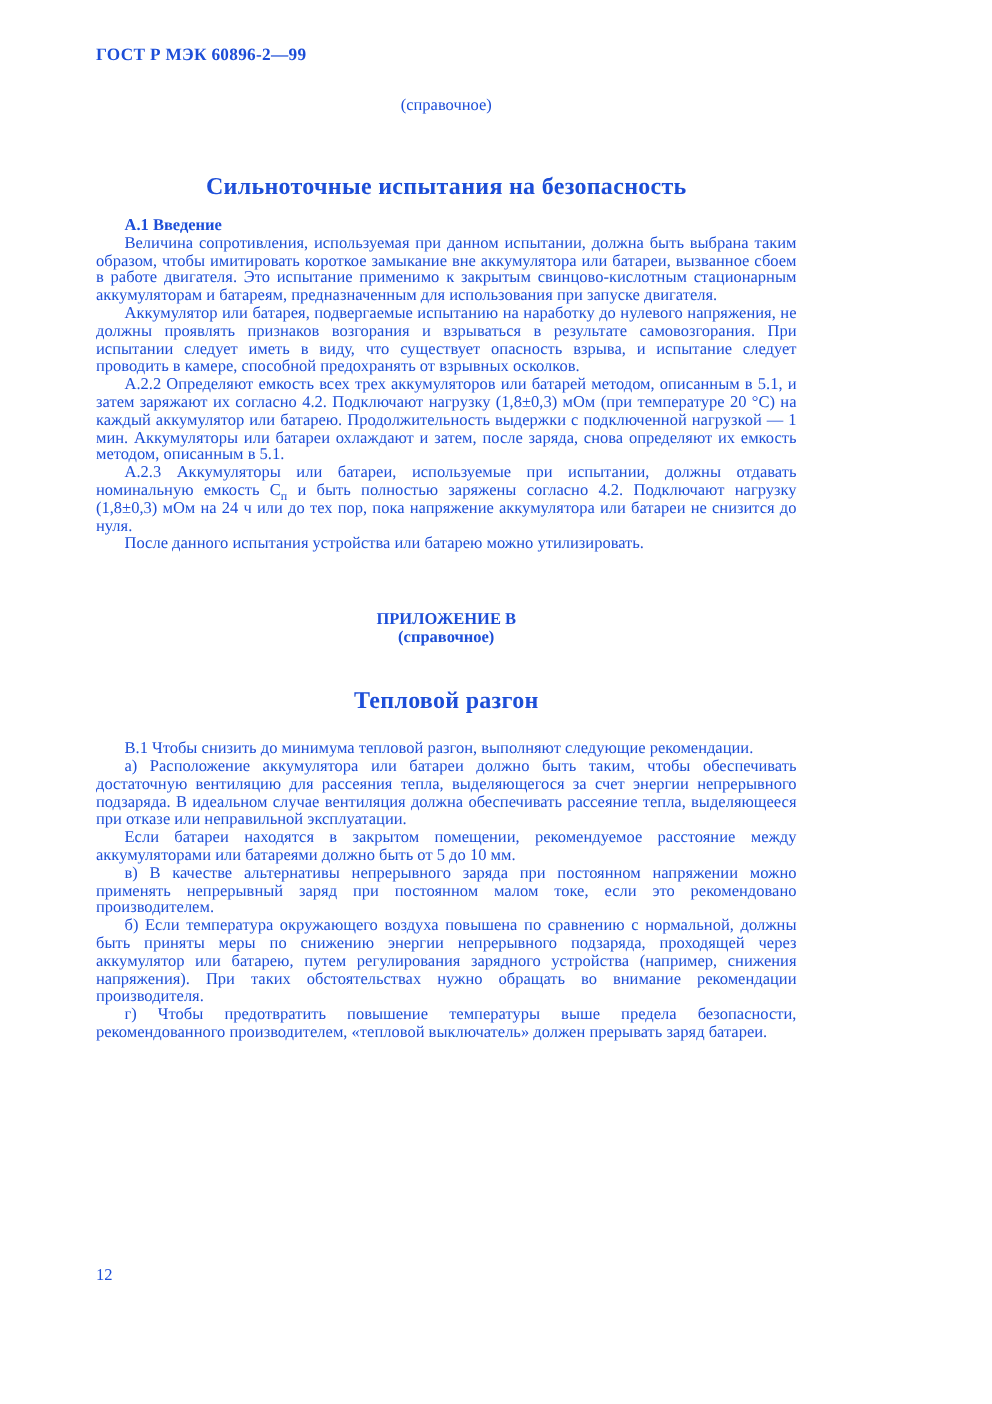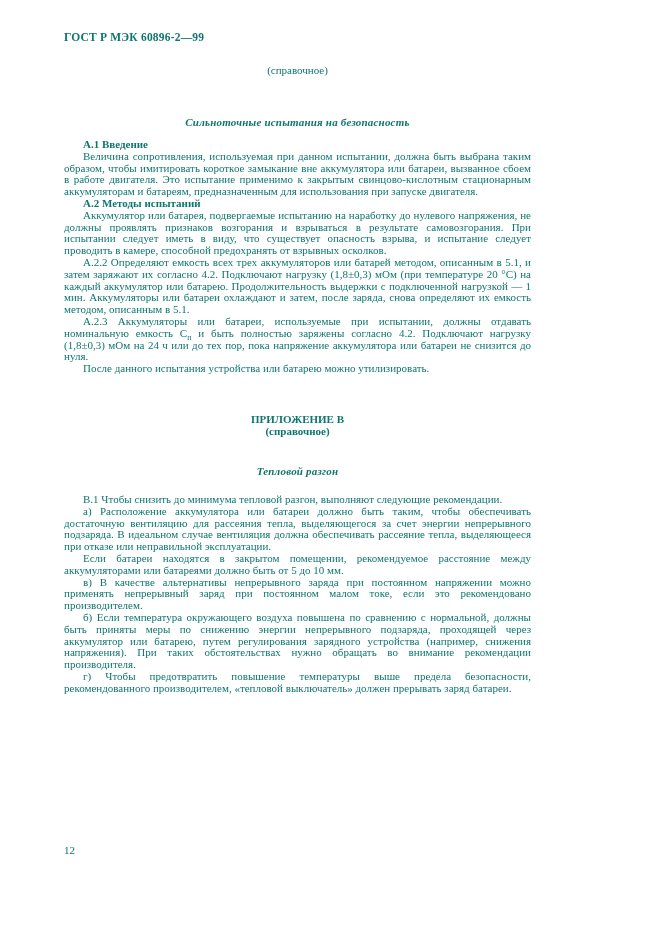--- a/index.html
+++ b/index.html
@@ -6,45 +6,44 @@
     margin: 0;
     padding: 0;
     background: #ffffff;
   }
   .page {
     position: relative;
     width: 591px;
     height: 936px;
     background: #ffffff;
     font-family: "Liberation Serif", "DejaVu Serif", serif;
-    color: #0f766e;
+    color: #1d4ed8;
     overflow: hidden;
   }
   .content {
     padding: 31px 60px 0 64px;
   }
   .doc-header {
     font-size: 11.5px;
     font-weight: bold;
     letter-spacing: 0.2px;
   }
   .appendix-label-block {
     text-align: center;
     margin-top: 21px;
     font-size: 11px;
     line-height: 12px;
   }
   .doc-title {
     text-align: center;
     font-weight: bold;
-    font-size: 11px;
+    font-size: 16px;
     margin-top: 40px;
     margin-bottom: 11px;
     letter-spacing: 0.2px;
-    font-style: italic;
   }
   .para {
     margin: 0;
     font-size: 11px;
     line-height: 11.8px;
     text-align: justify;
     text-indent: 19px;
   }
   .bold {
     font-weight: bold;
@@ -78,21 +77,20 @@
 
     <div class="appendix-label-block">
       <div>(справочное)</div>
     </div>
 
     <div class="doc-title">Сильноточные испытания на безопасность</div>
 
     <p class="para bold">А.1 Введение</p>
     <p class="para">Величина сопротивления, используемая при данном испытании, должна быть выбрана таким образом, чтобы имитировать короткое замыкание вне аккумулятора или батареи, вызванное сбоем в работе двигателя. Это испытание применимо к закрытым свинцово-кислотным стационарным аккумуляторам и батареям, предназначенным для использования при запуске двигателя.</p>
 
-    <p class="para bold">А.2 Методы испытаний</p>
     <p class="para">Аккумулятор или батарея, подвергаемые испытанию на наработку до нулевого напряжения, не должны проявлять признаков возгорания и взрываться в результате самовозгорания. При испытании следует иметь в виду, что существует опасность взрыва, и испытание следует проводить в камере, способной предохранять от взрывных осколков.</p>
     <p class="para">А.2.2 Определяют емкость всех трех аккумуляторов или батарей методом, описанным в 5.1, и затем заряжают их согласно 4.2. Подключают нагрузку (1,8±0,3) мОм (при температуре 20 °С) на каждый аккумулятор или батарею. Продолжительность выдержки с подключенной нагрузкой — 1 мин. Аккумуляторы или батареи охлаждают и затем, после заряда, снова определяют их емкость методом, описанным в 5.1.</p>
 
     <p class="para"><span>А.2.3 Аккумуляторы или батареи, используемые при испытании, должны отдавать номинальную емкость С</span><sub>п</sub><span> и быть полностью заряжены согласно 4.2. Подключают нагрузку (1,8±0,3) мОм на 24 ч или до тех пор, пока напряжение аккумулятора или батареи не снизится до нуля.</span></p>
 
     <p class="para">После данного испытания устройства или батарею можно утилизировать.</p>
 
     <div class="appendix-label-block appendix-b-block">
       <div>ПРИЛОЖЕНИЕ В</div>
       <div>(справочное)</div>

